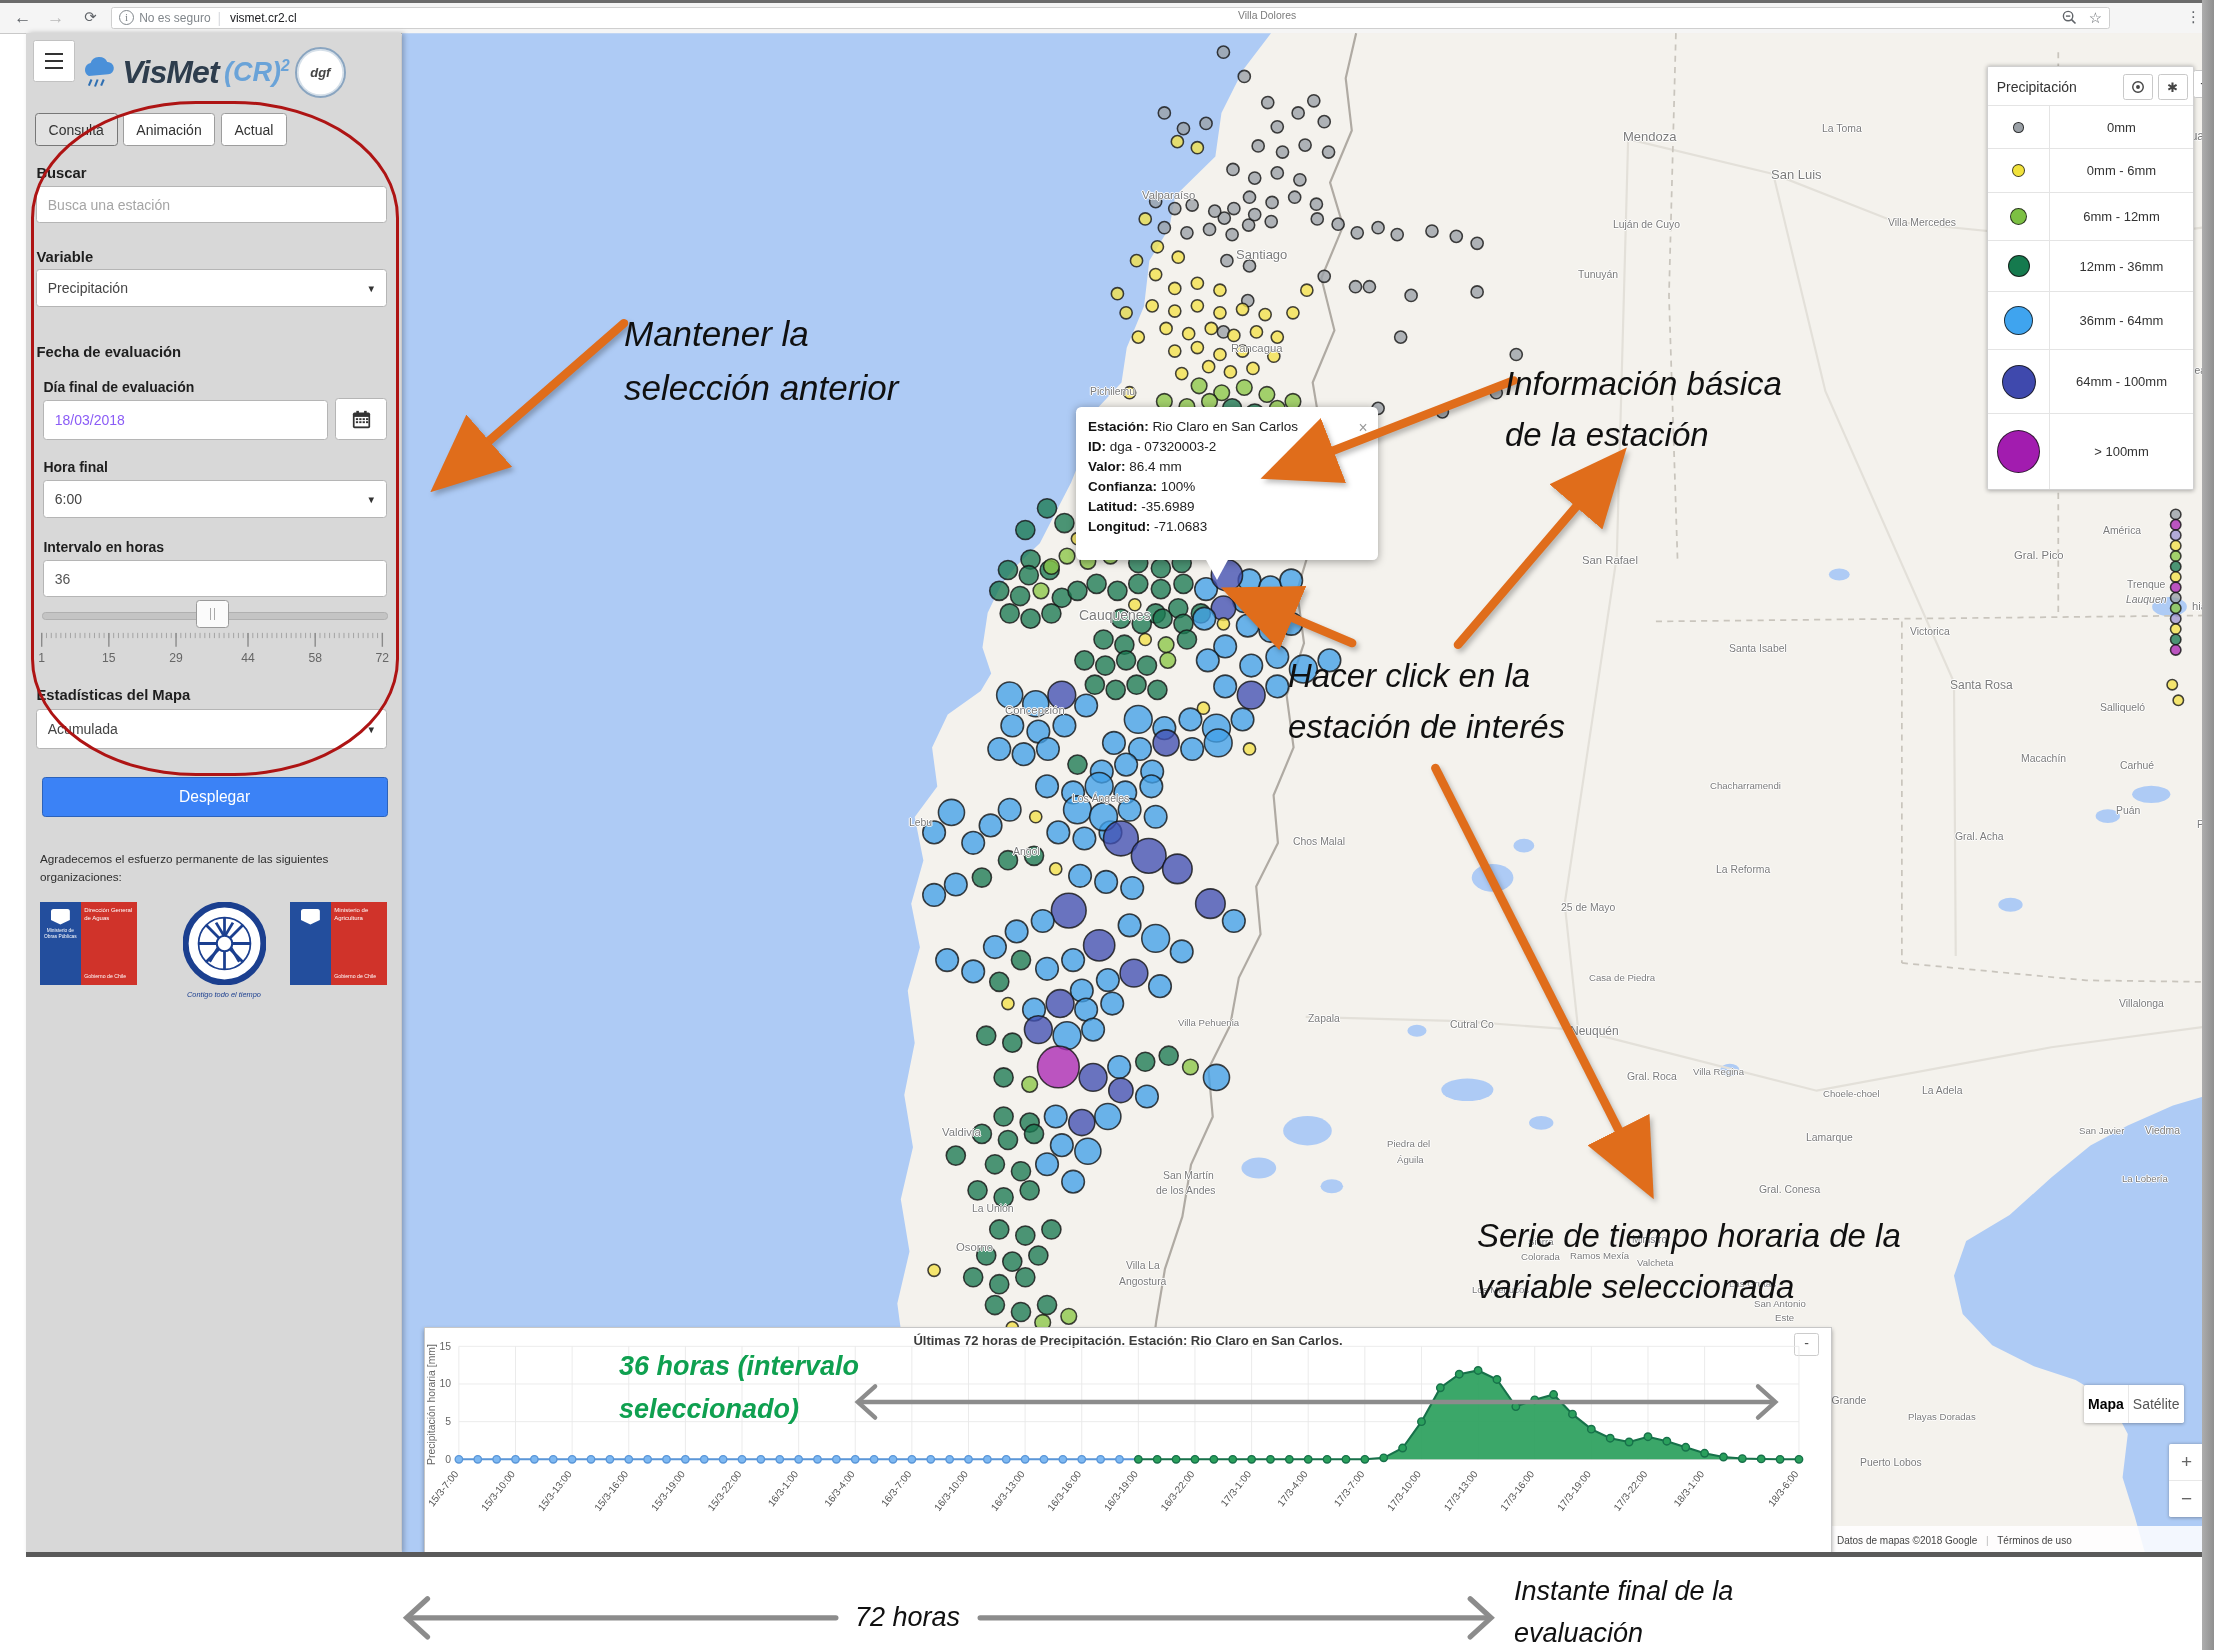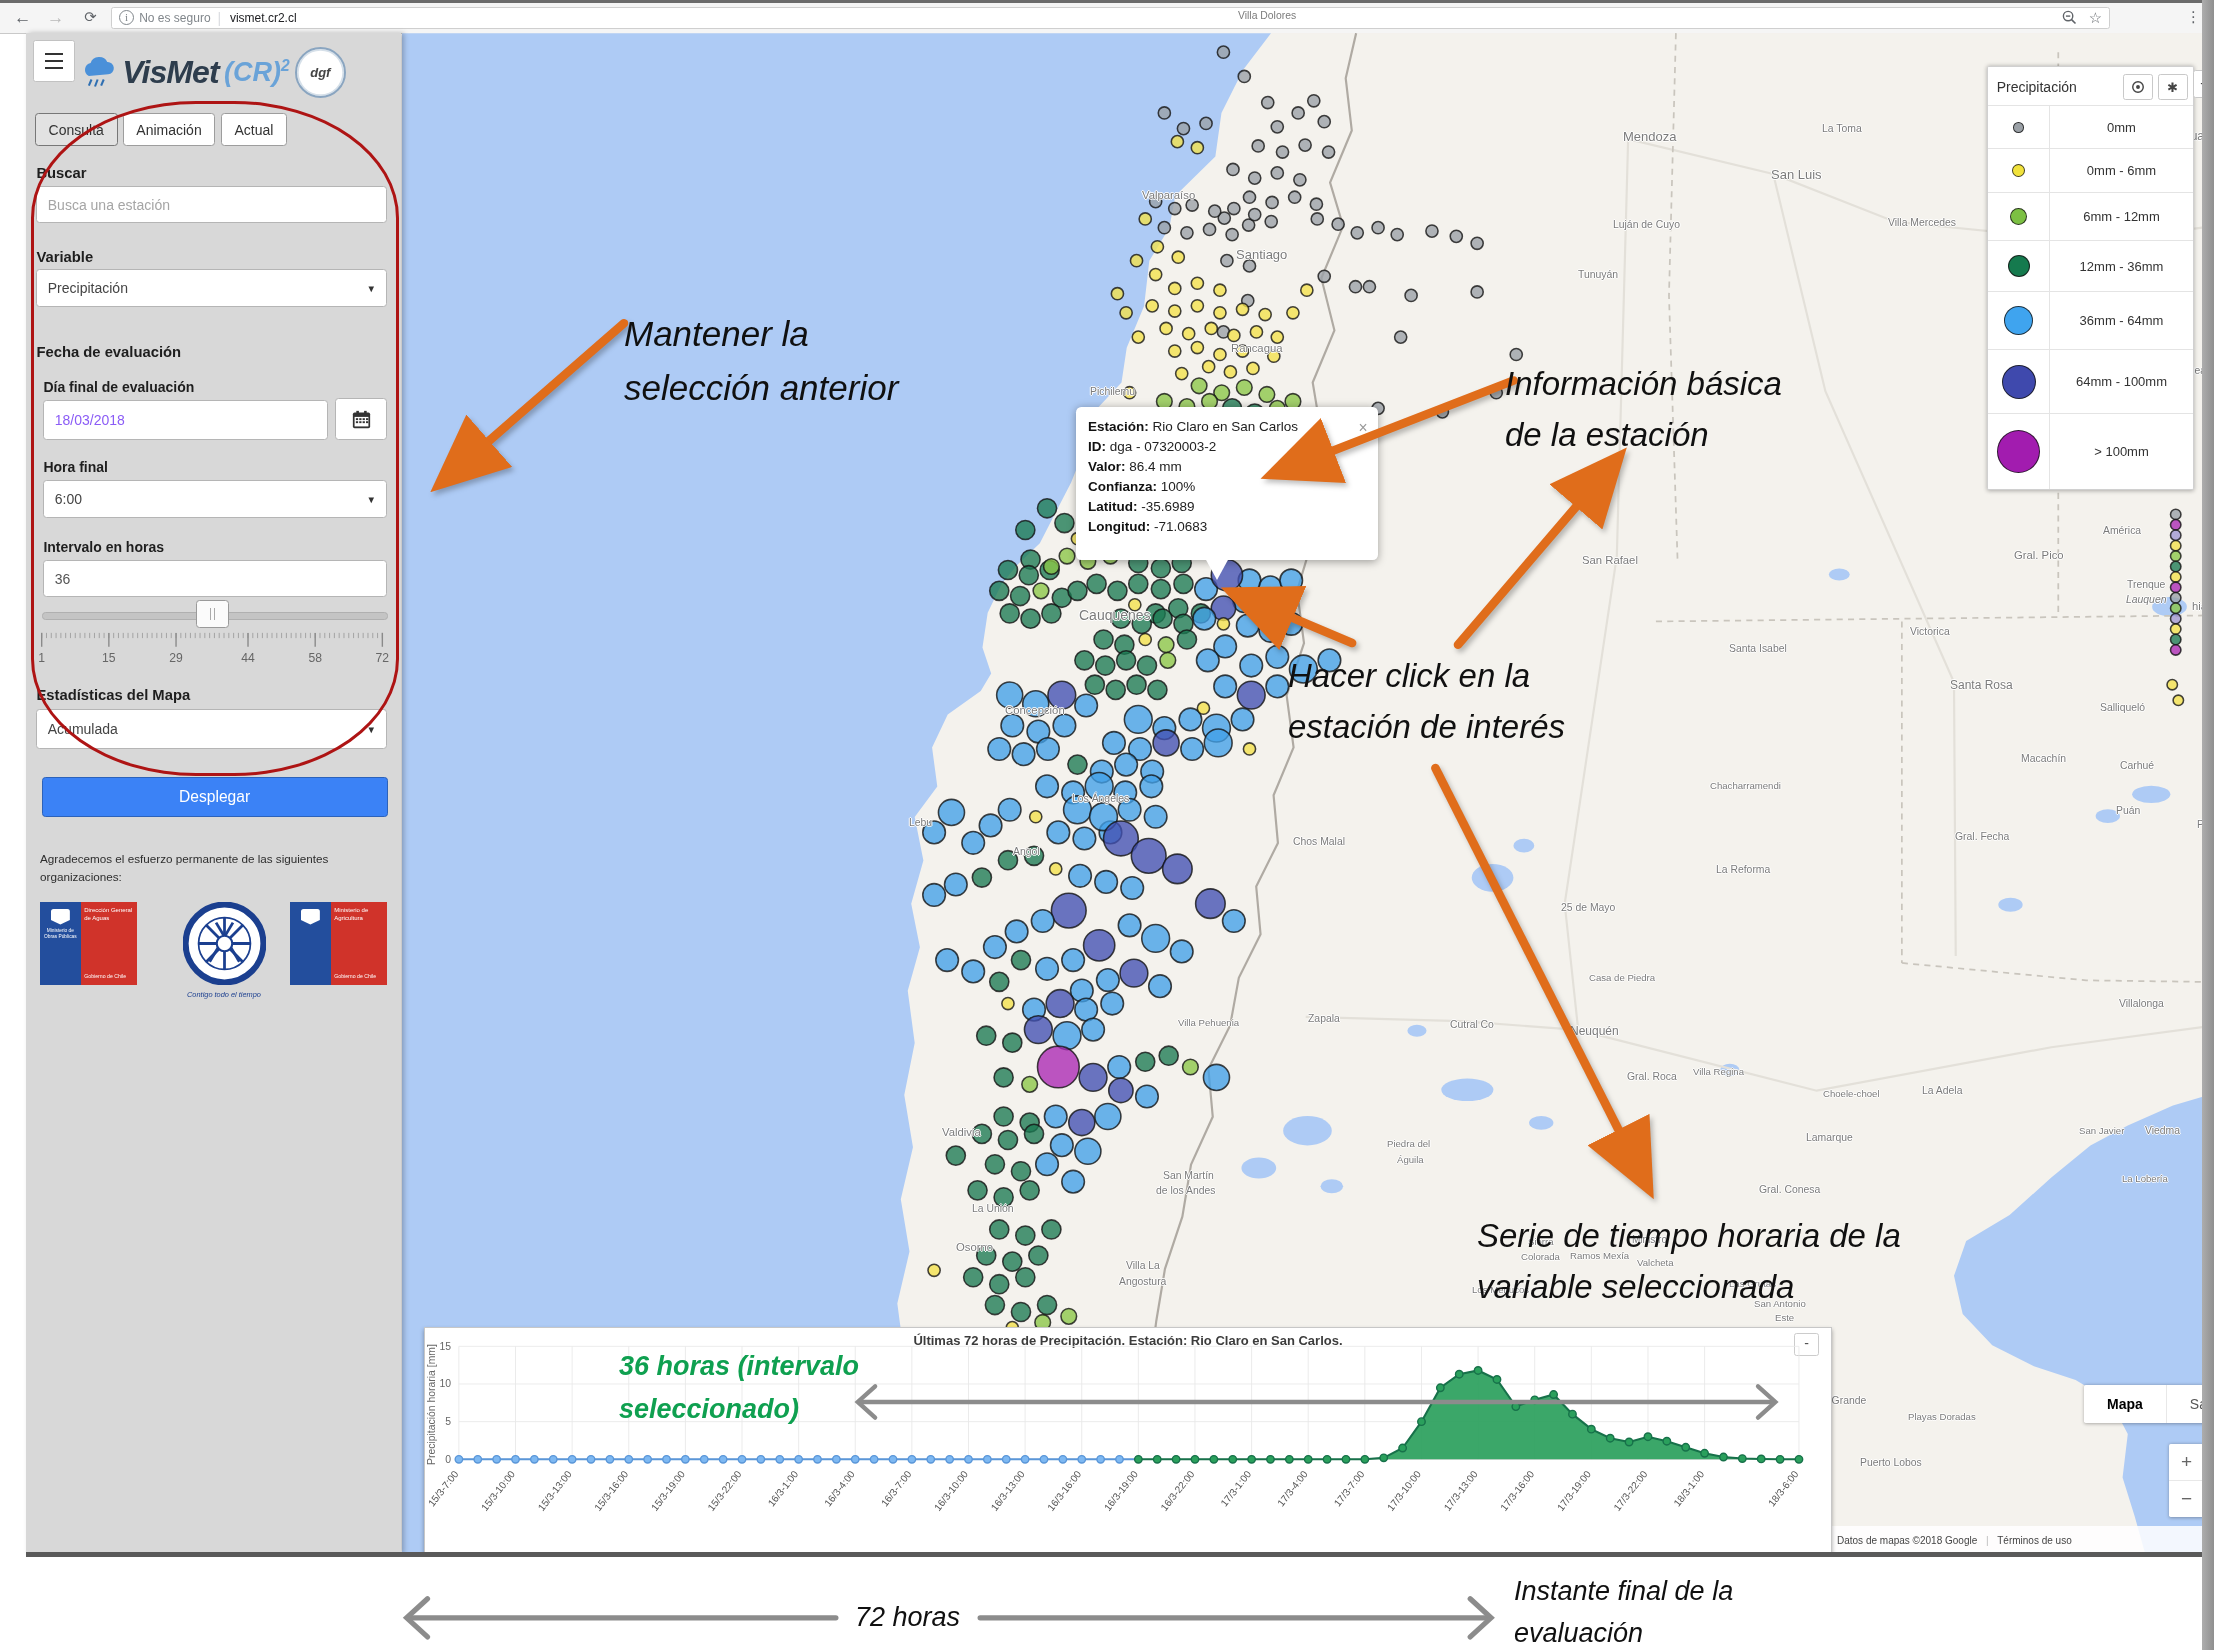--- a/index.html
+++ b/index.html
@@ -59,21 +59,21 @@
   .l-circ-cell{width:61px;display:flex;align-items:center;justify-content:center;border-right:0.9px solid #e4e4e4;align-self:stretch;}
   .l-circ{border-radius:50%;border:1.3px solid rgba(20,20,20,.8);}
   .l-text{flex:1;text-align:center;font-size:13px;color:#333;}
   
   #popup{left:1076px;top:407px;width:302px;height:153px;background:#fff;border-radius:5.2px;box-shadow:0 1.7px 8.7px rgba(0,0,0,.35);z-index:25;padding:10.4px 12px;box-sizing:border-box;font-size:13.5px;color:#222;line-height:1.48;}
   #popup b{color:#111;}
   #popup-close{position:absolute;right:10.4px;top:8.7px;color:#9a9a9a;font-size:15.6px;cursor:pointer;}
   #popup-tail{left:1205px;top:558px;width:0;height:0;border-left:12px solid transparent;border-right:12px solid transparent;border-top:22.6px solid #fff;z-index:25;}
   
   #map-type{left:2084px;top:1385px;height:38px;background:#fff;border-radius:1.7px;box-shadow:0 0.9px 3.5px rgba(0,0,0,.3);display:flex;z-index:30;}
-  #map-type div{padding:0 23px;line-height:38px;font-size:14px;cursor:pointer;}
+  #map-type div{padding:0 4px;line-height:38px;font-size:14px;cursor:pointer;}
   #btn-mapa{font-weight:bold;color:#000;}
   #btn-sat{color:#565656;border-left:0.9px solid #e8e8e8;}
   #zoom-ctl{left:2169px;top:1444px;width:35px;height:73px;background:#fff;border-radius:1.7px;box-shadow:0 0.9px 3.5px rgba(0,0,0,.3);z-index:30;display:flex;flex-direction:column;}
   #zoom-ctl div{flex:1;display:flex;align-items:center;justify-content:center;font-size:19px;color:#666;cursor:pointer;}
   #zoom-ctl div:first-child{border-bottom:0.9px solid #e8e8e8;}
   #attrib{left:1830px;top:1526px;width:375px;height:28px;background:rgba(255,255,255,.85);display:flex;align-items:center;font-size:10px;color:#444;z-index:30;padding-left:7px;box-sizing:border-box;gap:8.7px;}
   
   #chart-panel{left:424px;top:1327px;width:1406px;height:227px;background:#fff;border:0.9px solid #c7c7c7;box-shadow:0 1.7px 4.3px rgba(0,0,0,.35);z-index:35;}
   #chart-title{position:absolute;left:0;right:0;top:5.2px;text-align:center;font-size:13px;font-weight:bold;color:#3c3c3c;}
   #chart-min{position:absolute;right:12px;top:5.2px;width:22.6px;height:21px;border:0.9px solid #ccc;border-radius:2.6px;text-align:center;line-height:19px;color:#555;cursor:pointer;background:#fff;}
@@ -505,21 +505,21 @@
       <span style="left: 1729px; top: 643px; font-size: 10.4px;">Santa Isabel</span>
       <span style="left: 1910px; top: 626px; font-size: 10.4px;">Victorica</span>
       <span style="left: 1950px; top: 678px; font-size: 12px;">Santa Rosa</span>
       <span style="left: 2100px; top: 702px; font-size: 10.4px;">Salliqueló</span>
       <span style="left: 2021px; top: 753px; font-size: 10.4px;">Macachín</span>
       <span style="left: 2120px; top: 760px; font-size: 10.4px;">Carhué</span>
       <span style="left: 2116px; top: 805px; font-size: 10.4px;">Puán</span>
       <span style="left: 2197px; top: 819px; font-size: 10.4px;">Pigüé</span>
       <span style="left: 2192px; top: 600px; font-size: 11.3px;">hia Bl</span>
       <span style="left: 1710px; top: 780px; font-size: 9.6px;">Chacharramendi</span>
-      <span style="left: 1955px; top: 831px; font-size: 10.4px;">Gral. Fecha</span>
+      <span style="left: 1955px; top: 831px; font-size: 10.4px;">Gral. Acha</span>
       <span style="left: 1716px; top: 864px; font-size: 10.4px;">La Reforma</span>
       <span style="left: 1561px; top: 902px; font-size: 10.4px;">25 de Mayo</span>
       <span style="left: 1589px; top: 972px; font-size: 9.6px;">Casa de Piedra</span>
       <span style="left: 1293px; top: 836px; font-size: 10.4px;">Chos Malal</span>
       <span style="left: 1308px; top: 1013px; font-size: 10.4px;">Zapala</span>
       <span style="left: 1450px; top: 1019px; font-size: 10.4px;">Cutral Co</span>
       <span style="left: 1570px; top: 1024px; font-size: 12px;">Neuquén</span>
       <span style="left: 1627px; top: 1071px; font-size: 10.4px;">Gral. Roca</span>
       <span style="left: 1693px; top: 1066px; font-size: 9.6px;">Villa Regina</span>
       <span style="left: 1823px; top: 1088px; font-size: 9.6px;">Choele-choel</span>

